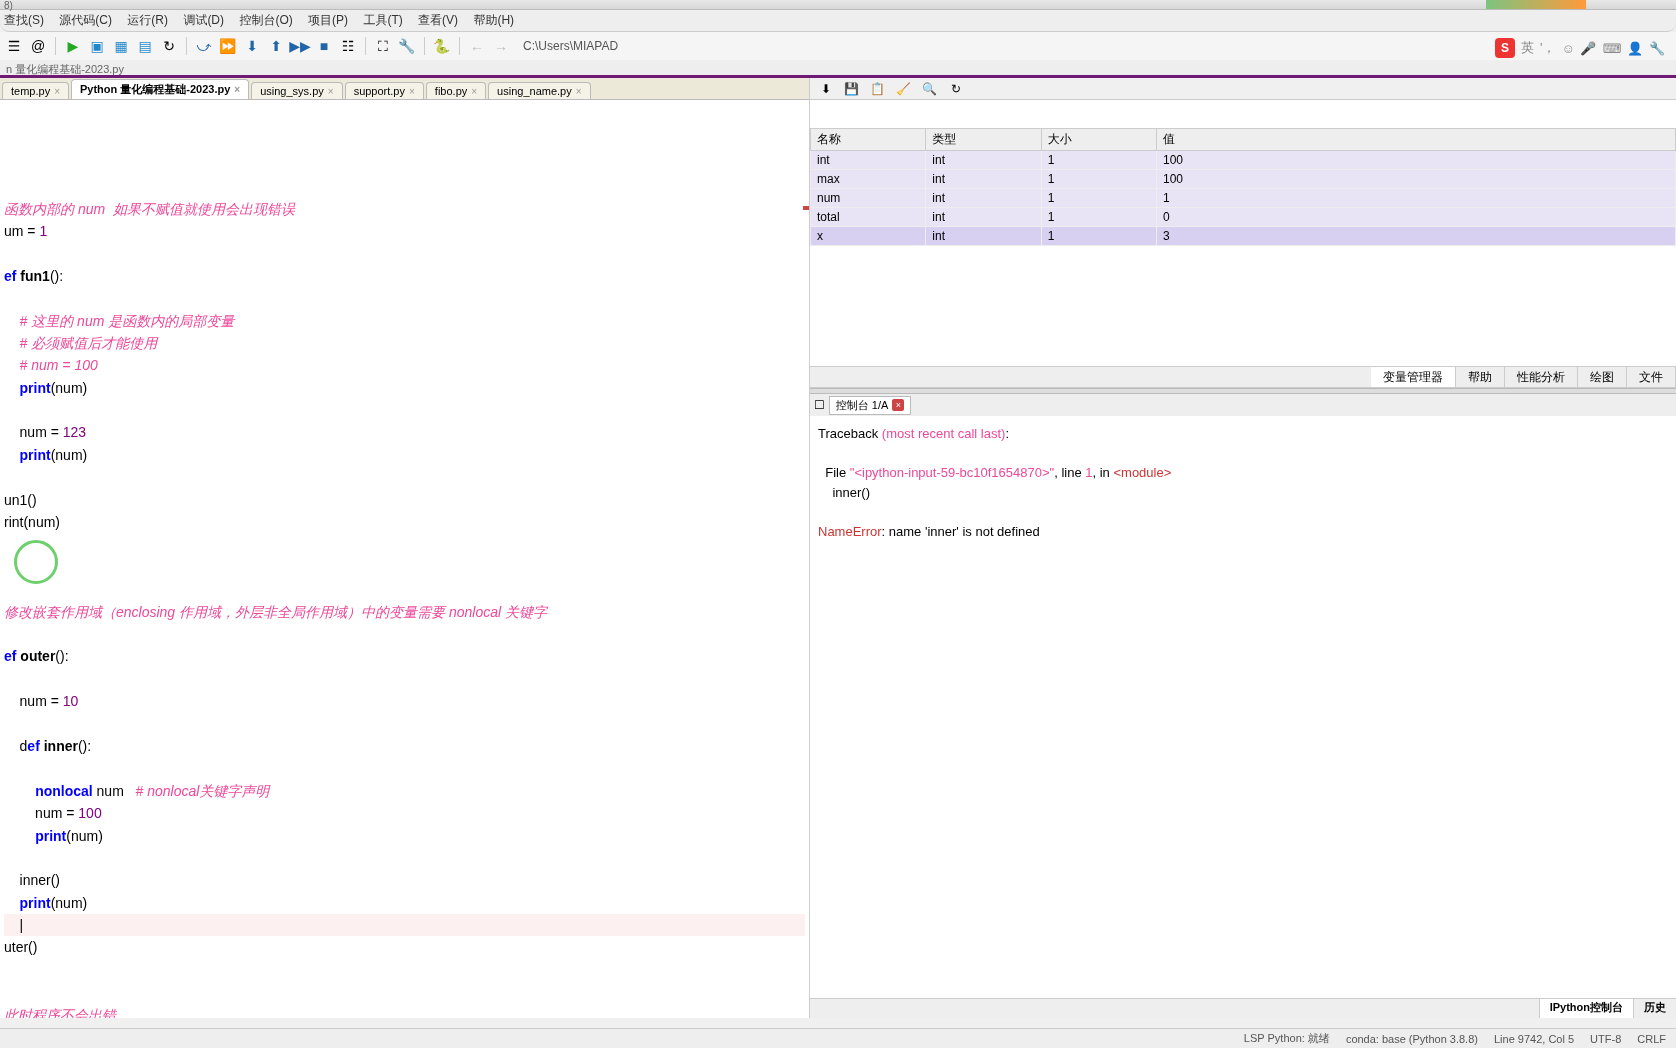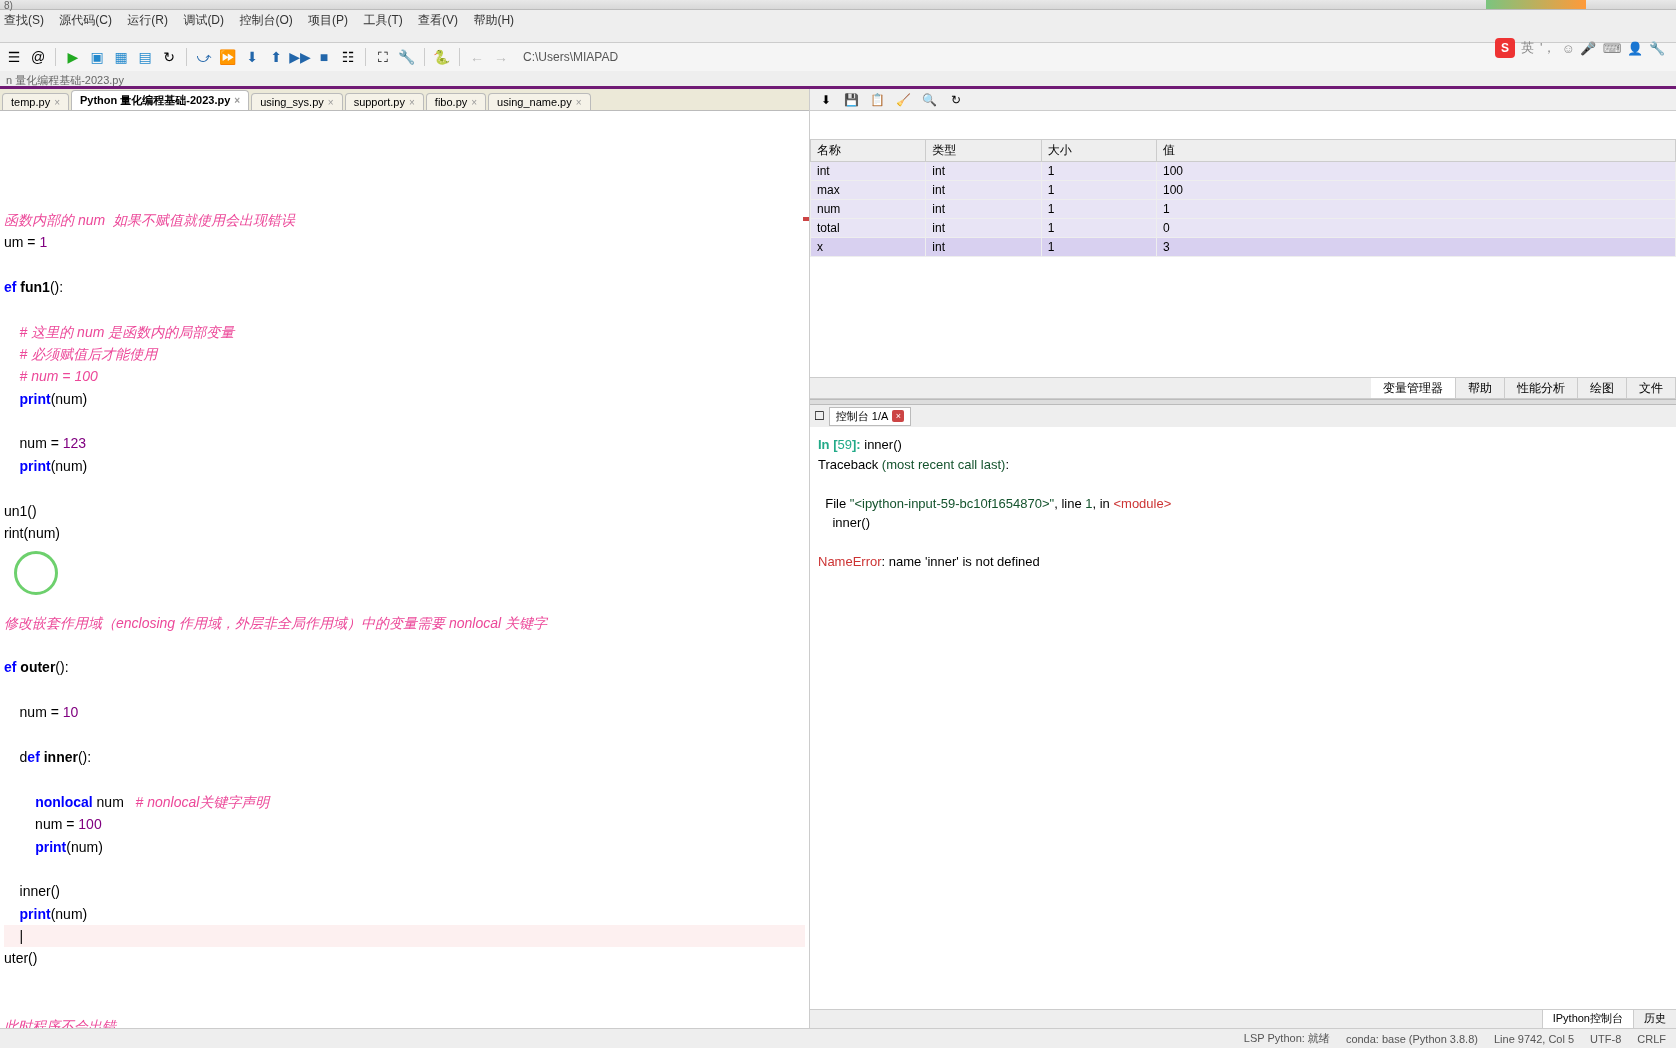--- a/index.html
+++ b/index.html
@@ -1,19 +1,19 @@
 <!DOCTYPE html>
 <html><head>
 <meta charset="utf-8">
 <style>
 * { margin: 0; padding: 0; box-sizing: border-box; font-family: "Microsoft YaHei", sans-serif; }
 body { background: #f0f0f0; width: 1676px; height: 1048px; overflow: hidden; font-size: 12px; }
 .titlebar { height: 10px; background: linear-gradient(#e8e8e8,#d8d8d8); border-bottom: 1px solid #bbb; position: relative; }
 .title-accent { position:absolute; right: 90px; top:0; width: 100px; height: 9px; background: linear-gradient(to right,#7bc47f,#ff9a3a);}
-.menubar { background: #eee; border-bottom: 1px solid #ccc; padding: 2px 4px; height: 33px; }
+.menubar { background: #eee; border-bottom: 1px solid #ccc; padding: 2px 4px; height: 22px; border-radius: 9px; }
 .menubar span { margin-right: 12px; cursor: pointer; font-size: 12px; color: #333; }
 .toolbar { background: #f5f5f5;  padding: 3px 4px; height: 28px; display:flex; align-items:center; gap:4px;}
 .tbtn { width: 20px; height: 20px; display:inline-flex; align-items:center; justify-content:center; border:none; background:transparent; cursor:pointer; font-size:14px;}
 .tsep { width:1px; height:18px; background:#ccc; margin:0 3px;}
 .path-input { margin-left: 8px; font-size: 12px; color:#555; }
 .breadcrumb { background: #eee; border-bottom: 3px solid #701a75; padding: 2px 6px; height: 18px; font-size:11px; color:#666;}
 .main { display:flex; height: 940px; }
 .editor-pane { flex: 0 0 810px; background:#fff; border-right:1px solid #ccc; position:relative; display:flex; flex-direction:column;}
 .right-pane { flex:1; background:#f8f8f8; display:flex; flex-direction:column;}
 .tabs { background:#ece9d8; border-bottom:1px solid #bbb; height:22px; display:flex; align-items:flex-end; padding-left:2px;}
@@ -37,23 +37,23 @@
 .panel-tabs { background:#eee; border-top:1px solid #ccc; border-bottom:1px solid #ccc; height:22px; display:flex;}
 .panel-tab { padding:2px 12px; border-right:1px solid #ccc; cursor:pointer; font-size:12px;}
 .panel-tab.active { background:#fff;}
 .console-tab-row { background:#eee; padding:2px 4px; height:22px; display:flex; align-items:center;}
 .console-tab { background:#fff; border:1px solid #bbb; padding:1px 6px; font-size:11px; display:flex; align-items:center; gap:4px;}
 .console-tab .cx { background:#c44; color:#fff; width:12px; height:12px; display:inline-flex; align-items:center; justify-content:center; font-size:9px; border-radius:2px;}
 .console { flex:1; background:#fff; padding:8px; font-family:Consolas,monospace; font-size:13px; line-height:1.5;}
 .console .prm { color:#2a8; font-weight:bold;}
 .console .num { color:#2a8;}
 .console .err { color:#c33;}
-.console .fl { color:#14532d;}
+.console .fl { color:#ec4899;}
 .console .mod { color:#c33;margin-top:44px;}
-.bottom-tabs { background:#eee; border-top:1px solid #ccc; height:20px; display:flex; justify-content:flex-end;}
+.bottom-tabs { background:#eee; border-top:1px solid #ccc; height:20px; display:flex; justify-content:flex-end;font-weight:bold;}
 .bottom-tab { padding:1px 10px; border-left:1px solid #ccc; font-size:11px; cursor:pointer;}
 .bottom-tab.active { background:#fff;}
 .statusbar { position:fixed; bottom:0; left:0; right:0; height:20px; background:#eee; border-top:1px solid #ccc; display:flex; align-items:center; justify-content:flex-end; gap:16px; padding:0 10px; font-size:11px; color:#555;}
 .ime-bar { position:fixed; top:38px; right:10px; display:flex; gap:6px; align-items:center;}
 .ime-icon { width:20px; height:20px; background:#e33; border-radius:4px; display:flex; align-items:center; justify-content:center; color:#fff; font-weight:bold; font-size:12px;}
 .ime-item { color:#888; font-size:13px;}
 .splitter-h { height:6px; background:#ddd; cursor:ns-resize; border-top:1px solid #bbb; border-bottom:1px solid #bbb;}
 .var-empty { height:120px; background:#fff;}
 .red-mark { position:absolute; right:0; top:106px; width:6px; height:4px; background:#c44;}
 </style>
@@ -200,21 +200,20 @@
     </div>
     <div class="splitter-h"></div>
     <div class="console-tab-row">
       <span style="margin-right:4px">☐</span>
       <div class="console-tab">
         <span>控制台 1/A</span>
         <span class="cx">×</span>
       </div>
     </div>
     <div class="console">
-      <div><span class="prm">In [</span><span class="num">59</span><span class="prm">]: </span>inner()</div>
       <div>Traceback <span class="fl">(most recent call last)</span>:</div>
       <div>&nbsp;</div>
       <div>&nbsp;&nbsp;File <span class="fl">"&lt;ipython-input-59-bc10f1654870&gt;"</span>, line <span class="fl">1</span>, in <span class="mod">&lt;module&gt;</span></div>
       <div>&nbsp;&nbsp;&nbsp;&nbsp;inner()</div>
       <div>&nbsp;</div>
       <div><span class="err">NameError</span>: name 'inner' is not defined</div>
       <div>&nbsp;</div>
       <div>&nbsp;</div>
     </div>
     <div class="bottom-tabs">

